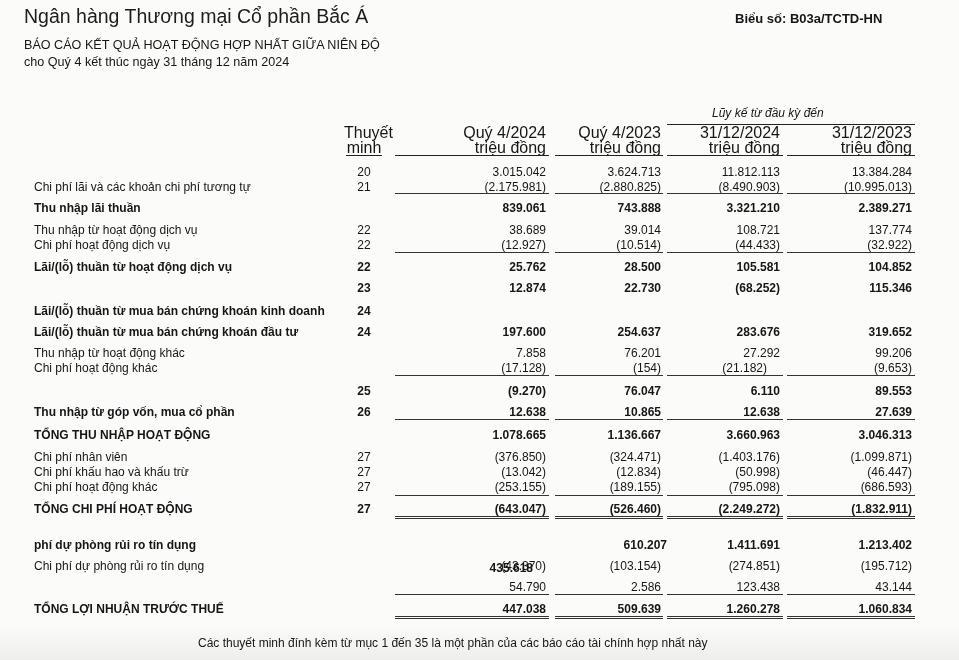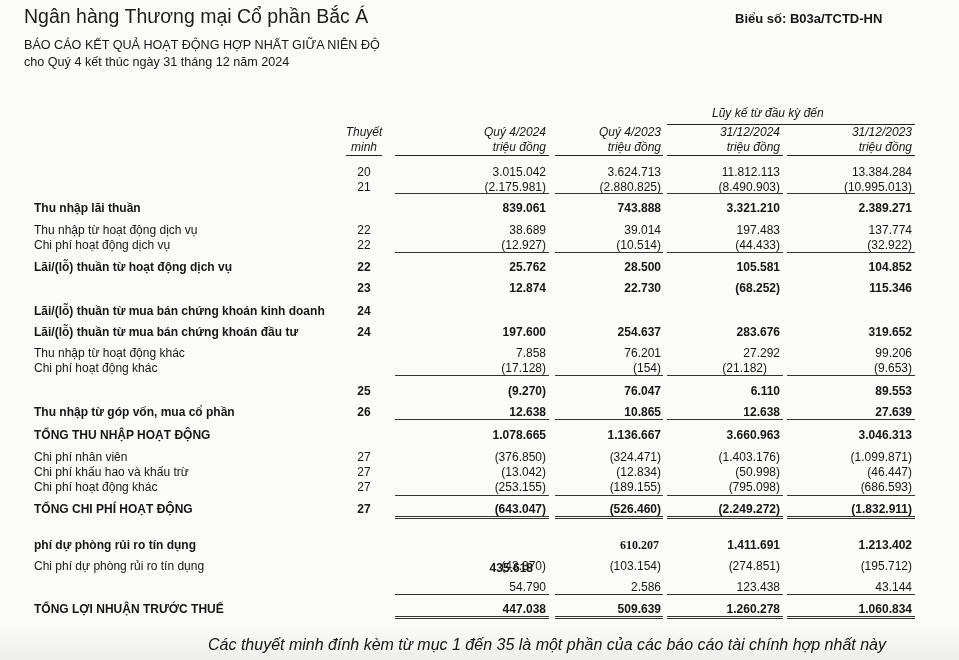--- a/index.html
+++ b/index.html
@@ -7,37 +7,37 @@
     width:959px; height:660px; overflow:hidden; position:relative;
     background:#fbfbfa;
     font-family:"Liberation Sans", sans-serif; color:#161616;
   }
   .abs { position:absolute; }
   #bank-name { left:24px; top:5px; font-size:19.5px; color:#1d1d1d; }
   #form-code { left:735px; top:11px; font-size:13px; font-weight:bold; }
   #report-title { left:24px; top:38px; font-size:12.6px; }
   #report-period { left:24px; top:55px; font-size:12.6px; }
 
-  .hdr { font-style:italic; font-size:12px; line-height:15px; text-align:right; position:absolute; }
+  .hdr { font-size:16px; line-height:15px; text-align:right; position:absolute; }
   #cum-header { left:712px; top:106px; font-size:12px; font-style:italic; }
   #cum-line { left:667px; top:124px; width:248px; border-top:1px solid #222; position:absolute; }
   #note-hdr { left:344px; top:125px; width:40px; text-align:center; }
   #note-hdr-line { left:346px; top:155px; width:36px; border-top:1px solid #222; position:absolute; }
 
   .col-hdr-line { position:absolute; top:155px; border-top:1px solid #222; }
 
   .row { position:absolute; left:0; width:959px; height:15px; }
   .row .lbl { position:absolute; left:34px; font-size:12px; white-space:nowrap; }
   .row .note { position:absolute; left:344px; width:40px; text-align:center; font-size:12px; }
   .row .v { position:absolute; text-align:right; font-size:12px; }
   .row.bold .lbl, .row.bold .note, .row.bold .v { font-weight:bold; }
 
   .rule { position:absolute; height:0; border-top:1px solid #333; }
 
-  #footnote { left:208px; top:636px; font-size:16px; font-style:italic; }
+  #footnote { left:198px; top:636px; font-size:12px; }
   #footer-shade { left:0; top:625px; width:959px; height:35px; background:linear-gradient(#fbfbfa, #eeeeed); position:absolute; }
 </style>
 </head>
 <body>
 
 <div id="footer-shade"></div>
 
 <div id="bank-name" class="abs">Ngân hàng Thương mại Cổ phần Bắc Á</div>
 <div id="form-code" class="abs">Biểu số: B03a/TCTD-HN</div>
 <div id="report-title" class="abs">BÁO CÁO KẾT QUẢ HOẠT ĐỘNG HỢP NHẤT GIỮA NIÊN ĐỘ</div>
@@ -75,20 +75,21 @@
 
 <div id="table-body">
     <div class="row" style="top: 165px;">
       <div class="note">20</div>
       <div class="v" style="right: 413px; top: 0px;">3.015.042</div>
       <div class="v" style="right: 298px; top: 0px;">3.624.713</div>
       <div class="v" style="right: 179px; top: 0px;">11.812.113</div>
       <div class="v" style="right: 47px; top: 0px;">13.384.284</div>
     </div>
     <div class="row" style="top: 180px;">
+      <div class="lbl">Chi phí lãi và các khoản chi phí tương tự</div>
       <div class="note">21</div>
       <div class="v" style="right: 413px; top: 0px;">(2.175.981)</div>
       <div class="v" style="right: 298px; top: 0px;">(2.880.825)</div>
       <div class="v" style="right: 179px; top: 0px;">(8.490.903)</div>
       <div class="v" style="right: 47px; top: 0px;">(10.995.013)</div>
     </div>
     <div class="rule" style="left: 395px; width: 154px; top: 193px;"></div>
     <div class="rule" style="left: 555px; width: 108px; top: 193px;"></div>
     <div class="rule" style="left: 667px; width: 116px; top: 193px;"></div>
     <div class="rule" style="left: 787px; width: 128px; top: 193px;"></div>
@@ -98,21 +99,21 @@
       <div class="v" style="right: 413px; top: 0px;">839.061</div>
       <div class="v" style="right: 298px; top: 0px;">743.888</div>
       <div class="v" style="right: 179px; top: 0px;">3.321.210</div>
       <div class="v" style="right: 47px; top: 0px;">2.389.271</div>
     </div>
     <div class="row" style="top: 223px;">
       <div class="lbl">Thu nhập từ hoạt động dịch vụ</div>
       <div class="note">22</div>
       <div class="v" style="right: 413px; top: 0px;">38.689</div>
       <div class="v" style="right: 298px; top: 0px;">39.014</div>
-      <div class="v" style="right: 179px; top: 0px;">197.483</div>
+      <div class="v" style="right: 179px; top: 0px;">108.721</div>
       <div class="v" style="right: 47px; top: 0px;">137.774</div>
     </div>
     <div class="row" style="top: 238px;">
       <div class="lbl">Chi phí hoạt động dịch vụ</div>
       <div class="note">22</div>
       <div class="v" style="right: 413px; top: 0px;">(12.927)</div>
       <div class="v" style="right: 298px; top: 0px;">(10.514)</div>
       <div class="v" style="right: 179px; top: 0px;">(44.433)</div>
       <div class="v" style="right: 47px; top: 0px;">(32.922)</div>
     </div>
@@ -239,21 +240,21 @@
     <div class="rule" style="left: 555px; width: 108px; top: 516px;"></div>
     <div class="rule" style="left: 555px; width: 108px; top: 518px;"></div>
     <div class="rule" style="left: 667px; width: 116px; top: 516px;"></div>
     <div class="rule" style="left: 667px; width: 116px; top: 518px;"></div>
     <div class="rule" style="left: 787px; width: 128px; top: 516px;"></div>
     <div class="rule" style="left: 787px; width: 128px; top: 518px;"></div>
     <div class="row bold" style="top: 523px;">
       <div class="lbl" style="top: 15px;">phí dự phòng rủi ro tín dụng</div>
       <div class="note"></div>
       <div class="v" style="right: 426px; top: 15px; margin-top: 23px;">435.618</div>
-      <div class="v" style="right: 300px; top: 15px; font-family: Liberation Serif, serif;">610.207</div>
+      <div class="v" style="right: 292px; top: 15px;">610.207</div>
       <div class="v" style="right: 179px; top: 15px;">1.411.691</div>
       <div class="v" style="right: 47px; top: 15px;">1.213.402</div>
     </div>
     <div class="row" style="top: 559px;">
       <div class="lbl">Chi phí dự phòng rủi ro tín dụng</div>
       <div class="note"></div>
       <div class="v" style="right: 413px; top: 0px;">(43.370)</div>
       <div class="v" style="right: 298px; top: 0px;">(103.154)</div>
       <div class="v" style="right: 179px; top: 0px;">(274.851)</div>
       <div class="v" style="right: 47px; top: 0px;">(195.712)</div>

